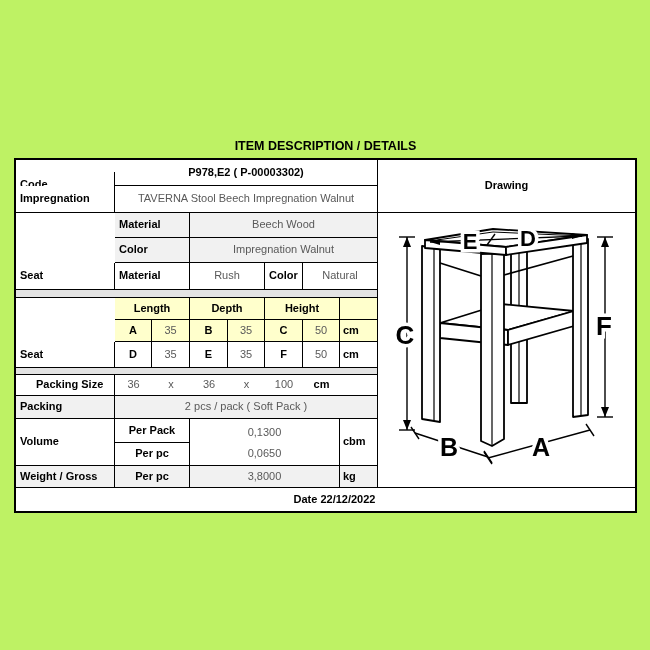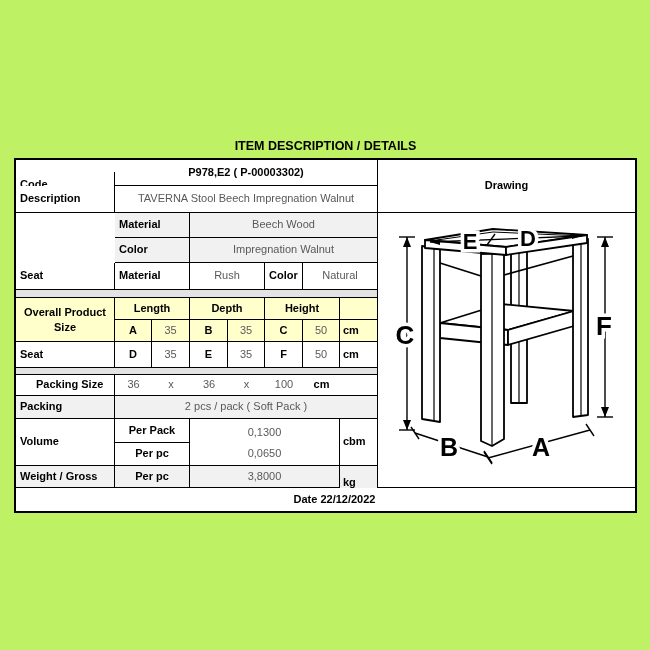--- a/index.html
+++ b/index.html
@@ -32,38 +32,36 @@
 
 <div class="sheet">
 
   <div class="title">ITEM DESCRIPTION / DETAILS</div>
 
   <div class="tbl">
 
     <div class="cell lbl" style="left:0;top:12px;width:99px;height:26px;">Code</div>
     <div class="cell ctr bold" style="left:99px;top:0;width:263px;height:26px;">P978,E2 ( P-00003302)</div>
 
-    <div class="cell lbl" style="left:0;top:26px;width:99px;height:27px;">Description</div>
+    <div class="cell lbl" style="left:0;top:26px;width:99px;height:27px;">Impregnation</div>
     <div class="cell ctr val" style="left:99px;top:26px;width:263px;height:27px;">TAVERNA Stool Beech Impregnation Walnut</div>
 
     <div class="cell lbl grey" style="left:99px;top:53px;width:75px;height:25px;">Material</div>
     <div class="cell ctr val grey" style="left:174px;top:53px;width:188px;height:25px;">Beech Wood</div>
     <div class="cell lbl grey" style="left:99px;top:78px;width:75px;height:25px;">Color</div>
     <div class="cell ctr val grey" style="left:174px;top:78px;width:188px;height:25px;">Impregnation Walnut</div>
 
     <div class="cell lbl" style="left:0;top:103px;width:99px;height:27px;">Seat</div>
     <div class="cell lbl" style="left:99px;top:103px;width:75px;height:27px;">Material</div>
     <div class="cell ctr val" style="left:174px;top:103px;width:75px;height:27px;">Rush</div>
     <div class="cell lbl" style="left:249px;top:103px;width:38px;height:27px;">Color</div>
     <div class="cell ctr val" style="left:287px;top:103px;width:75px;height:27px;">Natural</div>
 
     <div class="cell strip" style="left:0;top:130px;width:362px;height:8px;"></div>
 
-    <div class="cell ctr bold yellow prewrap" style="left:0;top:138px;width:99px;height:44px;">Overall Product
-Size</div>
     <div class="cell ctr bold yellow" style="left:99px;top:138px;width:75px;height:22px;">Length</div>
     <div class="cell ctr bold yellow" style="left:174px;top:138px;width:75px;height:22px;">Depth</div>
     <div class="cell ctr bold yellow" style="left:249px;top:138px;width:75px;height:22px;">Height</div>
     <div class="cell yellow" style="left:324px;top:138px;width:38px;height:22px;"></div>
 
     <div class="cell ctr bold yellow" style="left:99px;top:160px;width:37px;height:22px;">A</div>
     <div class="cell ctr val yellow" style="left:136px;top:160px;width:38px;height:22px;">35</div>
     <div class="cell ctr bold yellow" style="left:174px;top:160px;width:38px;height:22px;">B</div>
     <div class="cell ctr val yellow" style="left:212px;top:160px;width:37px;height:22px;">35</div>
     <div class="cell ctr bold yellow" style="left:249px;top:160px;width:38px;height:22px;">C</div>
@@ -97,21 +95,21 @@
     <div class="cell lbl" style="left:0;top:259px;width:99px;height:47px;">Volume</div>
     <div class="cell ctr bold" style="left:99px;top:259px;width:75px;height:24px;">Per Pack</div>
     <div class="cell ctr val" style="left:174px;top:259px;width:150px;height:28px;">0,1300</div>
     <div class="cell ctr bold" style="left:99px;top:283px;width:75px;height:23px;">Per pc</div>
     <div class="cell ctr val" style="left:174px;top:283px;width:150px;height:23px;">0,0650</div>
     <div class="cell unit" style="left:324px;top:259px;width:38px;height:47px;">cbm</div>
 
     <div class="cell lbl grey" style="left:0;top:306px;width:99px;height:22px;">Weight / Gross</div>
     <div class="cell ctr bold grey" style="left:99px;top:306px;width:75px;height:22px;">Per pc</div>
     <div class="cell ctr val grey" style="left:174px;top:306px;width:150px;height:22px;">3,8000</div>
-    <div class="cell unit grey" style="left:324px;top:306px;width:38px;height:34px;text-align:right;">kg</div>
+    <div class="cell unit grey" style="left:324px;top:306px;width:38px;height:22px;text-align:right;">kg</div>
 
     <div class="cell ctr bold noRb noBb" style="left:0;top:328px;width:619px;height:23px;text-indent:18px;">Date 22/12/2022</div>
 
     <div class="cell ctr bold noRb" style="left:362px;top:0;width:257px;height:53px;">Drawing</div>
     <div class="cell noRb" style="left:362px;top:53px;width:257px;height:275px;">
       <svg width="256" height="274" viewBox="0 0 256 274">
 
         <g stroke="#000" stroke-width="1.4" fill="#000">
           <line x1="29" y1="24" x2="29" y2="217"></line>
           <line x1="21" y1="24" x2="37" y2="24"></line>

